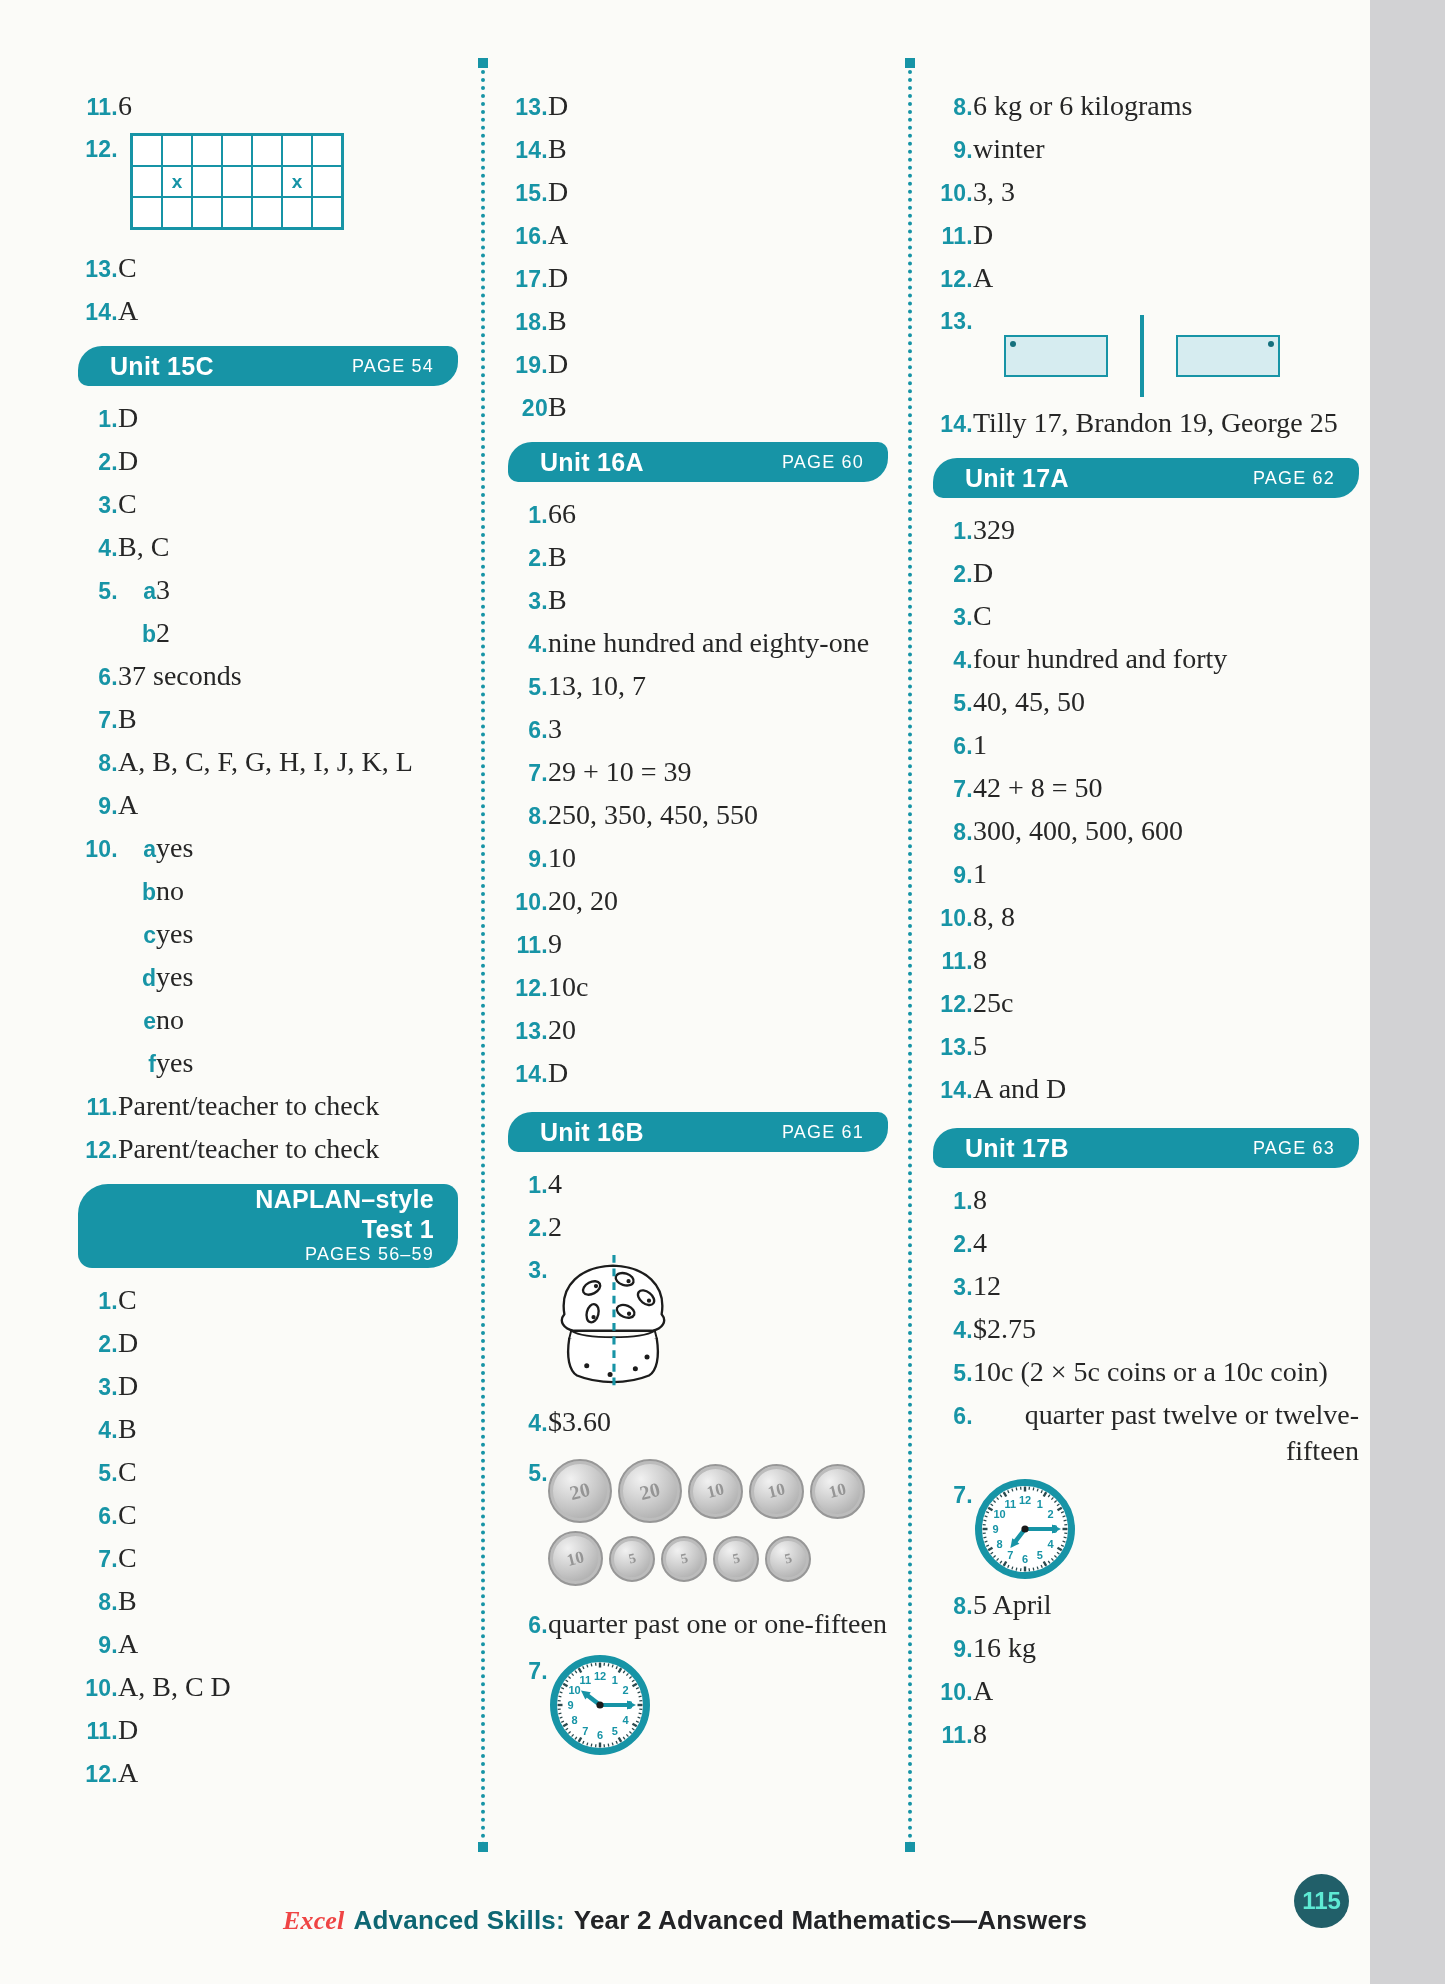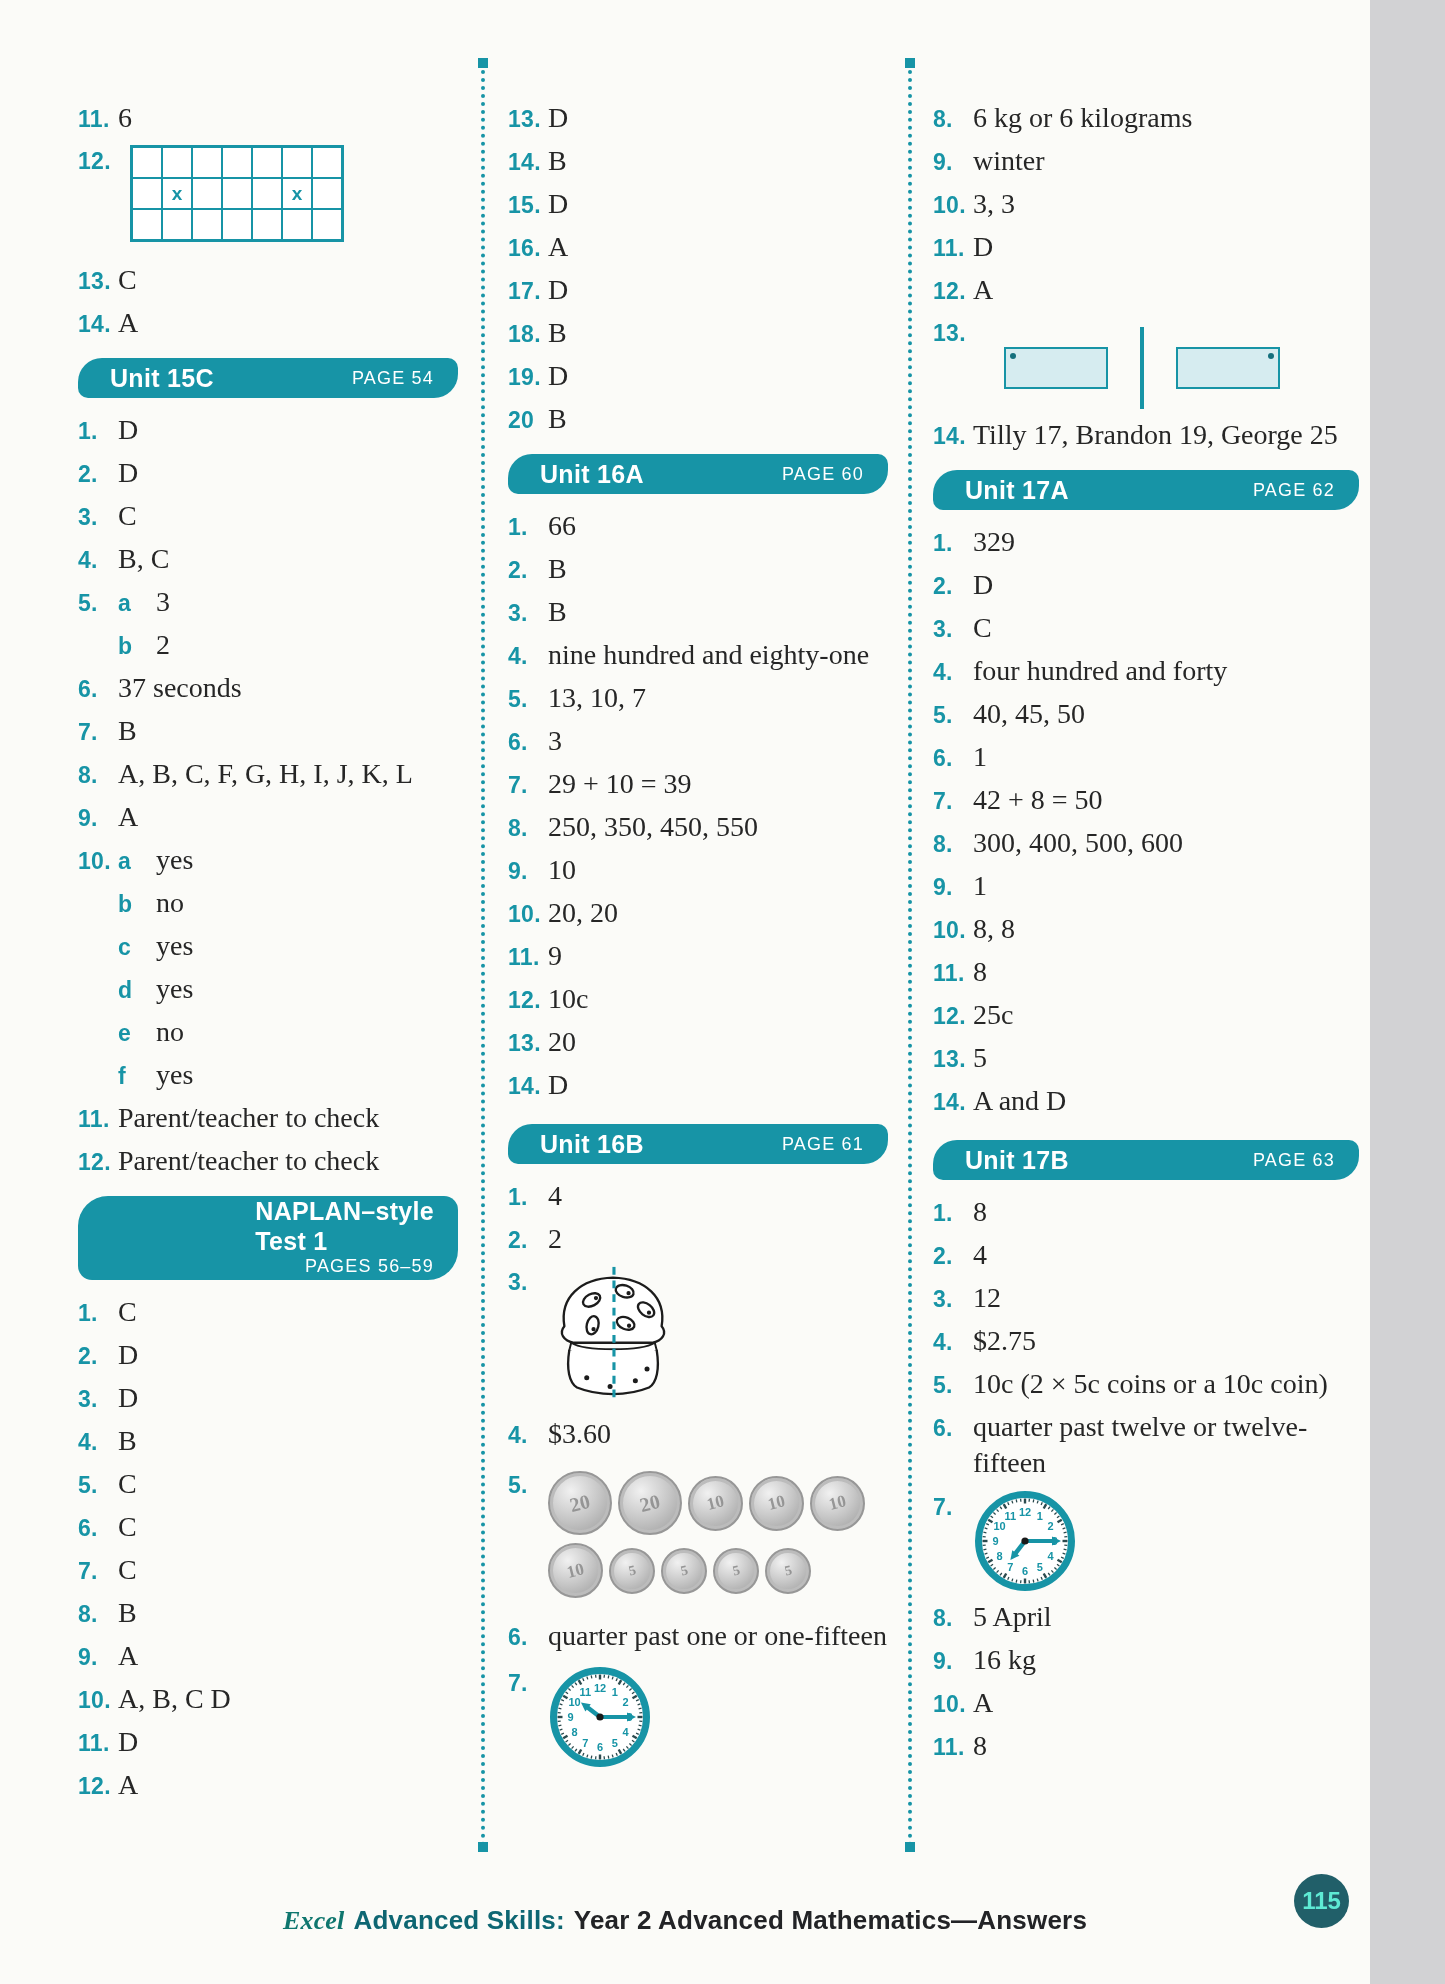--- a/index.html
+++ b/index.html
@@ -4,21 +4,21 @@
 <style>
   * { margin:0; padding:0; box-sizing:border-box; }
   html,body { width:1445px; height:1984px; }
   body {
     position:relative; overflow:hidden;
     background:#fbfbf8;
     font-family:"Liberation Sans", sans-serif;
   }
   .gray-strip { position:absolute; top:0; right:0; width:75px; height:1984px; background:var(--gray-strip,#d2d2d4); }
 
-  .column { position:absolute; top:16px; padding-top:84px; }
+  .column { position:absolute; top:4px; padding-top:84px;text-align:right; }
   #col-0 { left:78px;  width:380px; }
   #col-1 { left:508px; width:380px; }
   #col-2 { left:933px; width:426px; }
 
   .divider { position:absolute; top:62px; height:1786px; width:0; border-left:4px dotted var(--teal,#1794a6); }
   .divider::before, .divider::after { content:""; position:absolute; left:-7px; width:10px; height:10px; background:var(--teal,#1794a6); }
   .divider::before { top:-4px; }
   .divider::after  { bottom:-4px; }
   #divider-1 { left:481px; }
   #divider-2 { left:908px; }
@@ -62,21 +62,21 @@
   .mrect { width:104px; height:42px; background:var(--rect-fill,#d6ecf0); border:2.5px solid var(--teal,#1794a6); position:relative; }
   .mrect .cdot { position:absolute; top:4px; width:6px; height:6px; border-radius:50%; background:#15707d; }
   .m-left  { margin-left:31px; }
   .m-left  .cdot { left:4px; }
   .m-right .cdot { right:4px; }
   .mline { width:4px; height:82px; background:var(--teal,#1794a6); margin:0 32px; }
 
   .clock-figure { line-height:0; }
 
   .footer { position:absolute; top:1905px; left:0; width:1370px; text-align:center; font-size:26px; font-weight:bold; color:#222326; letter-spacing:.2px; }
-  .footer .f-excel  { font-family:"Liberation Serif", serif; font-style:italic; font-weight:bold; color:#0f766e; margin-right:9px; }
+  .footer .f-excel  { font-family:"Liberation Serif", serif; font-style:italic; font-weight:bold; color:#ef4444; margin-right:9px; }
   .footer .f-skills { color:var(--footer-teal,#0e6672); margin-right:9px; }
   .page-circle { position:absolute; left:1294px; top:1874px; width:55px; height:54px; border-radius:50%;
     background:var(--circle-bg,#215f69); color:#5eead4; display:flex; align-items:center; justify-content:center;
     font-size:24px; font-weight:bold; }
 </style>
 </head>
 <body>
 
 <div class="gray-strip"></div>
 

